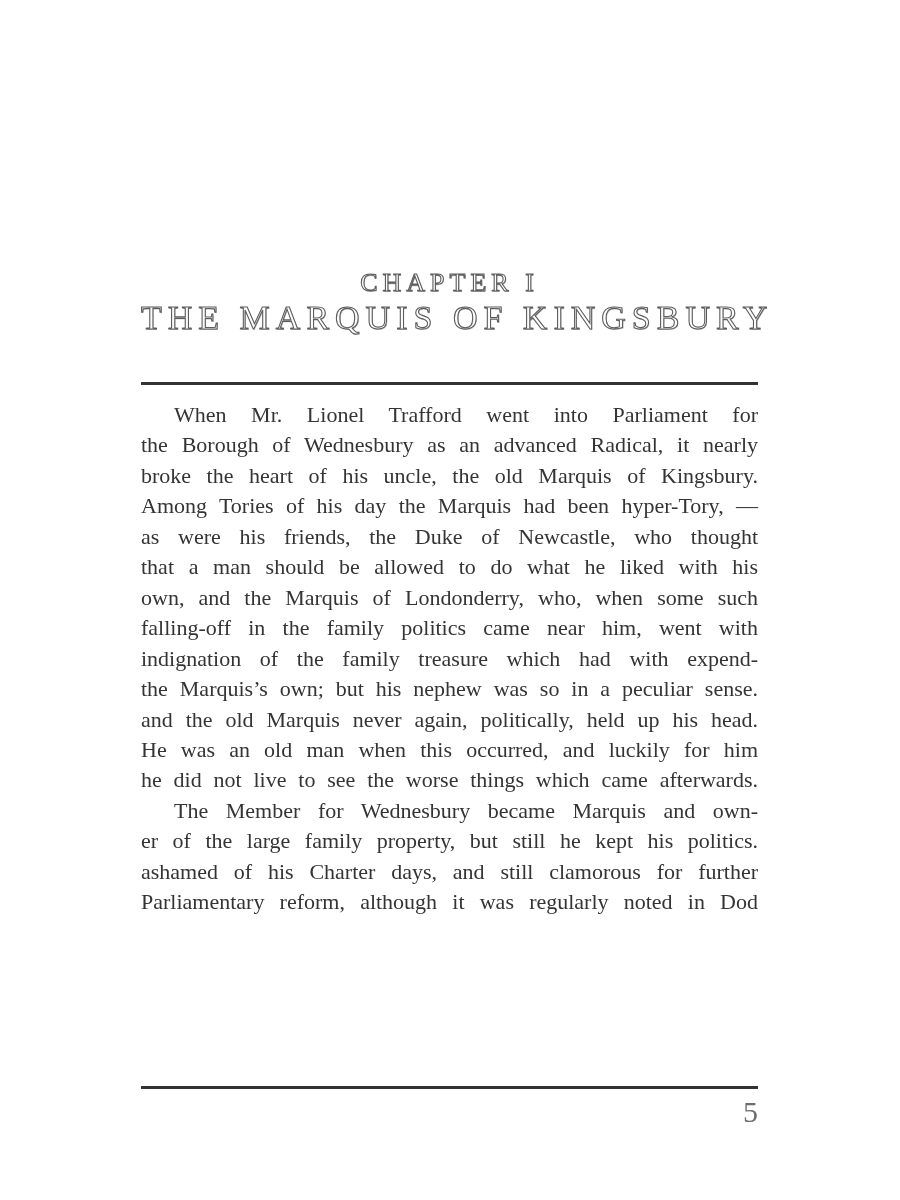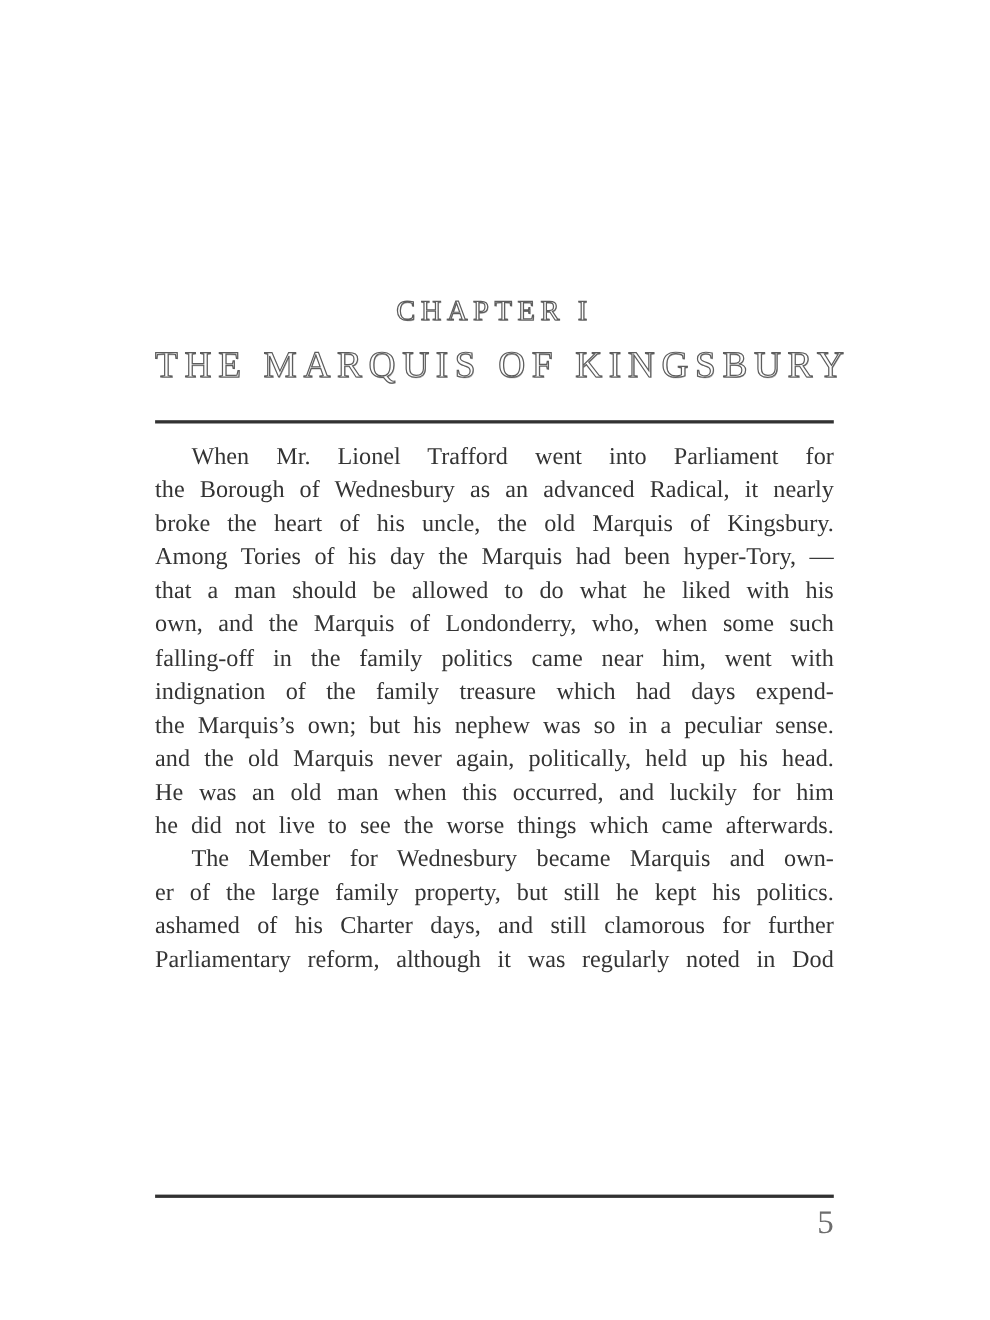--- a/index.html
+++ b/index.html
@@ -34,21 +34,21 @@
   }
   .chapter-label {
     font-size: 26px;
     line-height: 30px;
     letter-spacing: 5px;
   }
   .chapter-title {
     font-size: 34px;
     line-height: 37px;
     letter-spacing: 6px;
-    margin-top: 16px;
+    margin-top: 1px;
     white-space: nowrap;
   }
   
   .rule {
     position: absolute;
     left: 141px;
     width: 617px;
     height: 3px;
     background: #323232;
   }
@@ -95,24 +95,25 @@
   </header>
 
   <div class="rule rule-top"></div>
 
   <main class="body-text" id="body-text">
       <div class="paragraph">
         <div class="line indent">When Mr. Lionel Trafford went into Parliament for</div>
         <div class="line">the Borough of Wednesbury as an advanced Radical, it nearly</div>
         <div class="line">broke the heart of his uncle, the old Marquis of Kingsbury.</div>
         <div class="line">Among Tories of his day the Marquis had been hyper-Tory, —</div>
+        <div class="line">as were his friends, the Duke of Newcastle, who thought</div>
         <div class="line">that a man should be allowed to do what he liked with his</div>
         <div class="line">own, and the Marquis of Londonderry, who, when some such</div>
         <div class="line">falling-off in the family politics came near him, went with</div>
-        <div class="line">indignation of the family treasure which had days expend-</div>
+        <div class="line">indignation of the family treasure which had with expend-</div>
         <div class="line">the Marquis’s own; but his nephew was so in a peculiar sense.</div>
         <div class="line">and the old Marquis never again, politically, held up his head.</div>
         <div class="line">He was an old man when this occurred, and luckily for him</div>
         <div class="line">he did not live to see the worse things which came afterwards.</div>
       </div>
       <div class="paragraph">
         <div class="line indent">The Member for Wednesbury became Marquis and own-</div>
         <div class="line">er of the large family property, but still he kept his politics.</div>
         <div class="line">ashamed of his Charter days, and still clamorous for further</div>
         <div class="line">Parliamentary reform, although it was regularly noted in Dod</div>

